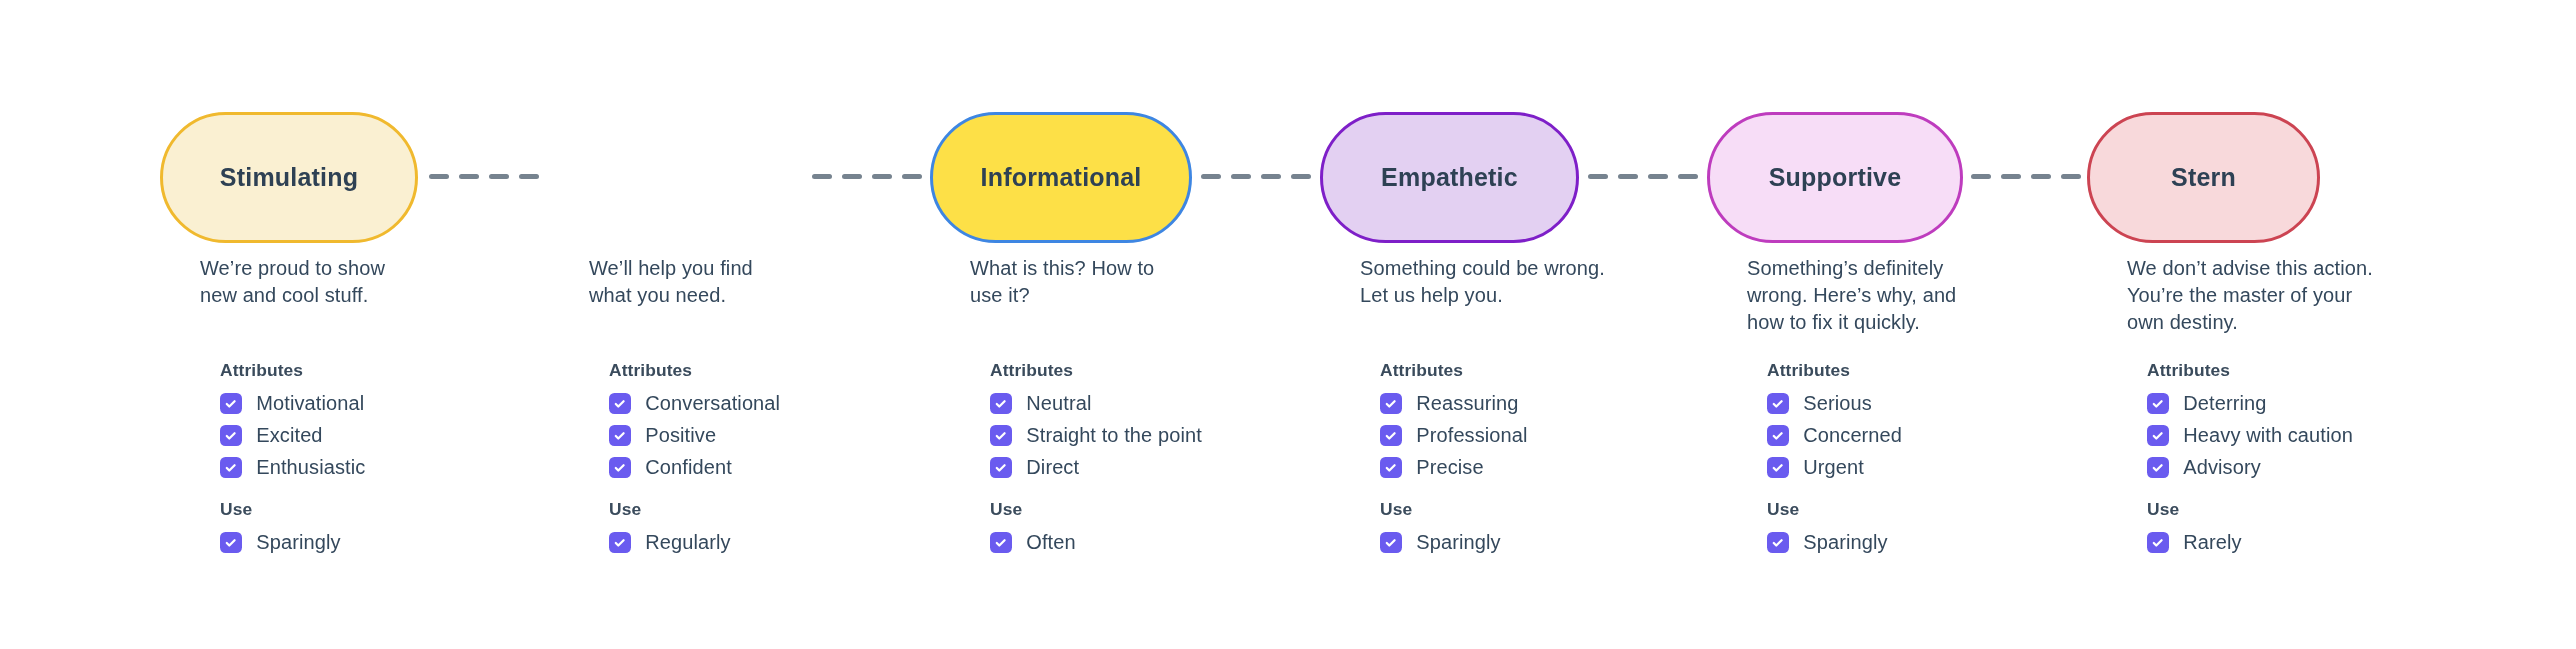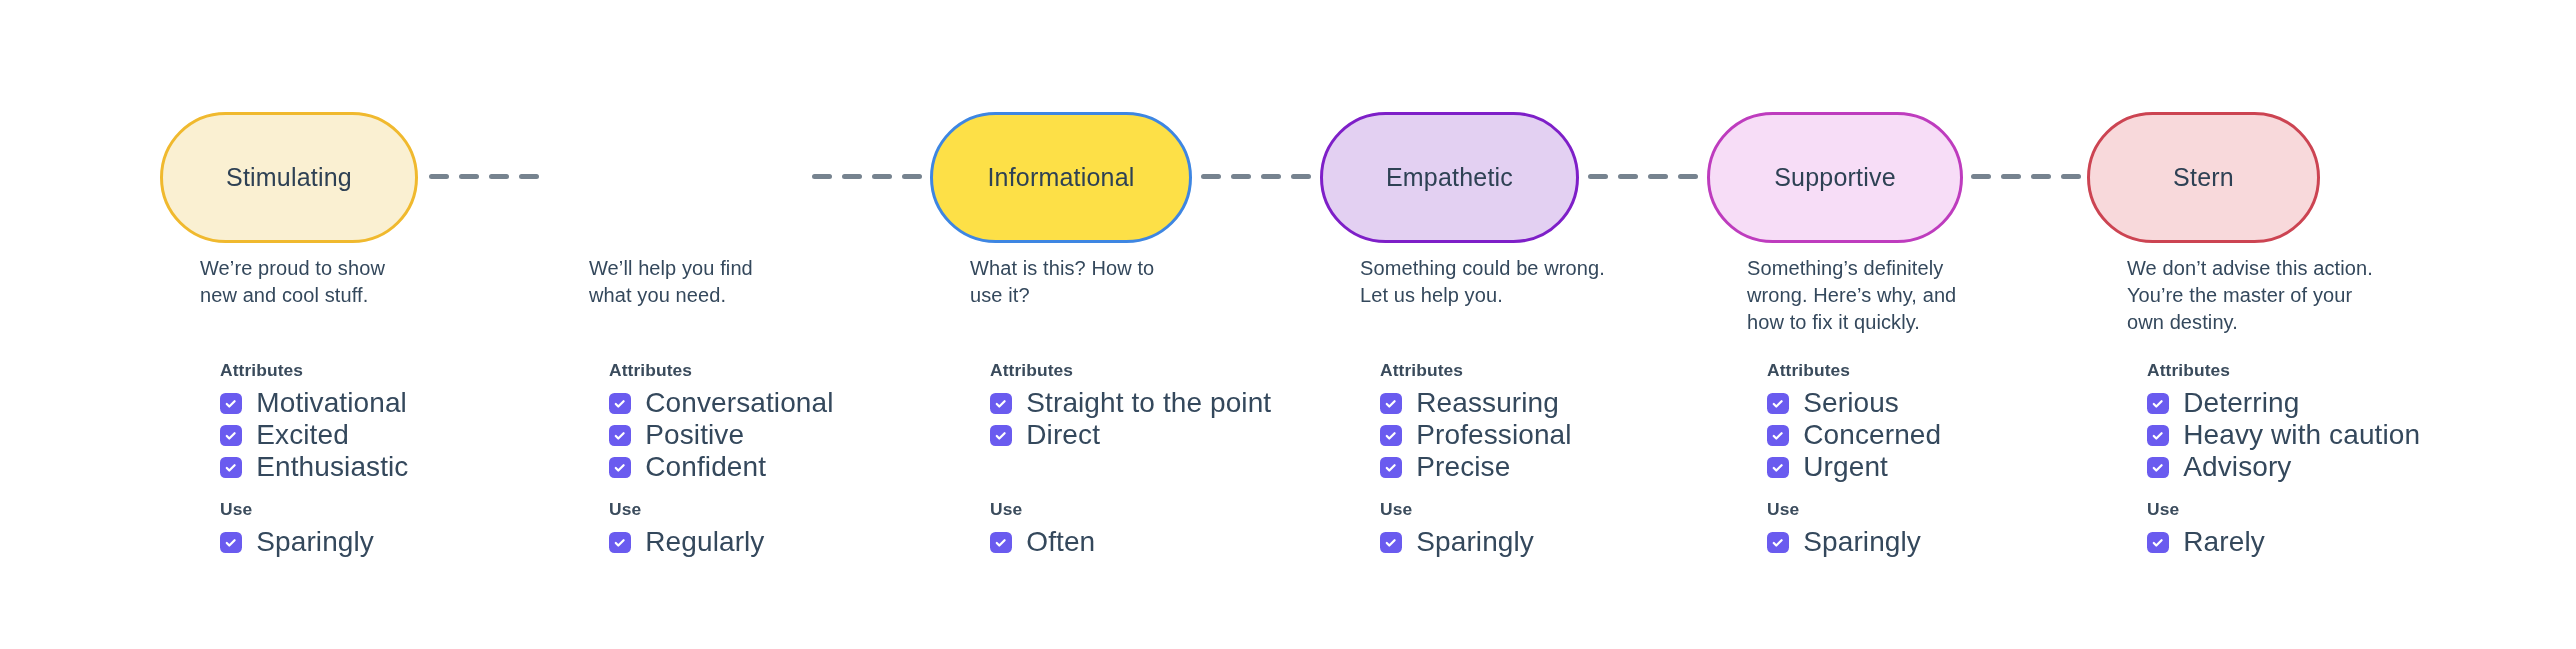--- a/index.html
+++ b/index.html
@@ -12,21 +12,21 @@
     color:#34485C;
   }
   .col{position:absolute;top:0;height:649px;width:402px;}
   .pill{
     position:absolute;top:112px;left:0;height:131px;
     border:3.4px solid #000;border-radius:74px;
     box-sizing:border-box;
     display:flex;align-items:center;justify-content:center;
   }
   .pill-title{
-    font-size:25px;font-weight:400;color:#2E4154;letter-spacing:0.2px;
+    font-size:25px;font-weight:700;color:#2E4154;letter-spacing:0.2px;
   }
   .connector{
     position:absolute;top:174px;height:5.4px;
     display:flex;align-items:center;justify-content:center;gap:10px;
   }
   .dash{
     width:20px;height:5.4px;border-radius:2.7px;
     background:var(--dash-color,#76838F);
   }
   .desc{
@@ -40,21 +40,21 @@
     font-size:17.4px;font-weight:700;color:#3A4B5C;
     line-height:23px;margin-bottom:5.4px;letter-spacing:0.1px;
   }
   .check-row{display:flex;align-items:center;gap:14.8px;height:32px;}
   .checkbox{
     width:21.5px;height:21.5px;border-radius:5.4px;flex:0 0 auto;
     background:var(--check-color,#6A5BEF);
     display:flex;align-items:center;justify-content:center;
   }
   .checkbox svg{display:block;}
-  .check-label{font-size:28px;color:#34485C;letter-spacing:0.1px;}
+  .check-label{font-size:20px;color:#34485C;letter-spacing:0.1px;}
 </style>
 </head>
 <body>
 
 <div class="canvas">
 
   <section class="col" style="left:160px">
     <div class="pill" style="width: 258px; background: rgb(250, 240, 210); border-color: rgb(240, 185, 46);">
       <span class="pill-title">Stimulating</span>
     </div>
@@ -168,20 +168,28 @@
     <p class="desc">What is this? How to
 use it?</p>
     <div class="attrs">
       <div class="section-label">Attributes</div>
       <div class="check-row">
         <span class="checkbox">
             <svg width="13.4" height="13.4" viewBox="0 0 24 24">
               <path d="M5 12.5l4.5 4.5L19 7.5" fill="none" stroke="#fff" stroke-width="4" stroke-linecap="round" stroke-linejoin="round"></path>
             </svg>
           </span>
+        <span class="check-label">Neutral</span>
+      </div>
+      <div class="check-row">
+        <span class="checkbox">
+            <svg width="13.4" height="13.4" viewBox="0 0 24 24">
+              <path d="M5 12.5l4.5 4.5L19 7.5" fill="none" stroke="#fff" stroke-width="4" stroke-linecap="round" stroke-linejoin="round"></path>
+            </svg>
+          </span>
         <span class="check-label">Straight to the point</span>
       </div>
       <div class="check-row">
         <span class="checkbox">
             <svg width="13.4" height="13.4" viewBox="0 0 24 24">
               <path d="M5 12.5l4.5 4.5L19 7.5" fill="none" stroke="#fff" stroke-width="4" stroke-linecap="round" stroke-linejoin="round"></path>
             </svg>
           </span>
         <span class="check-label">Direct</span>
       </div>

